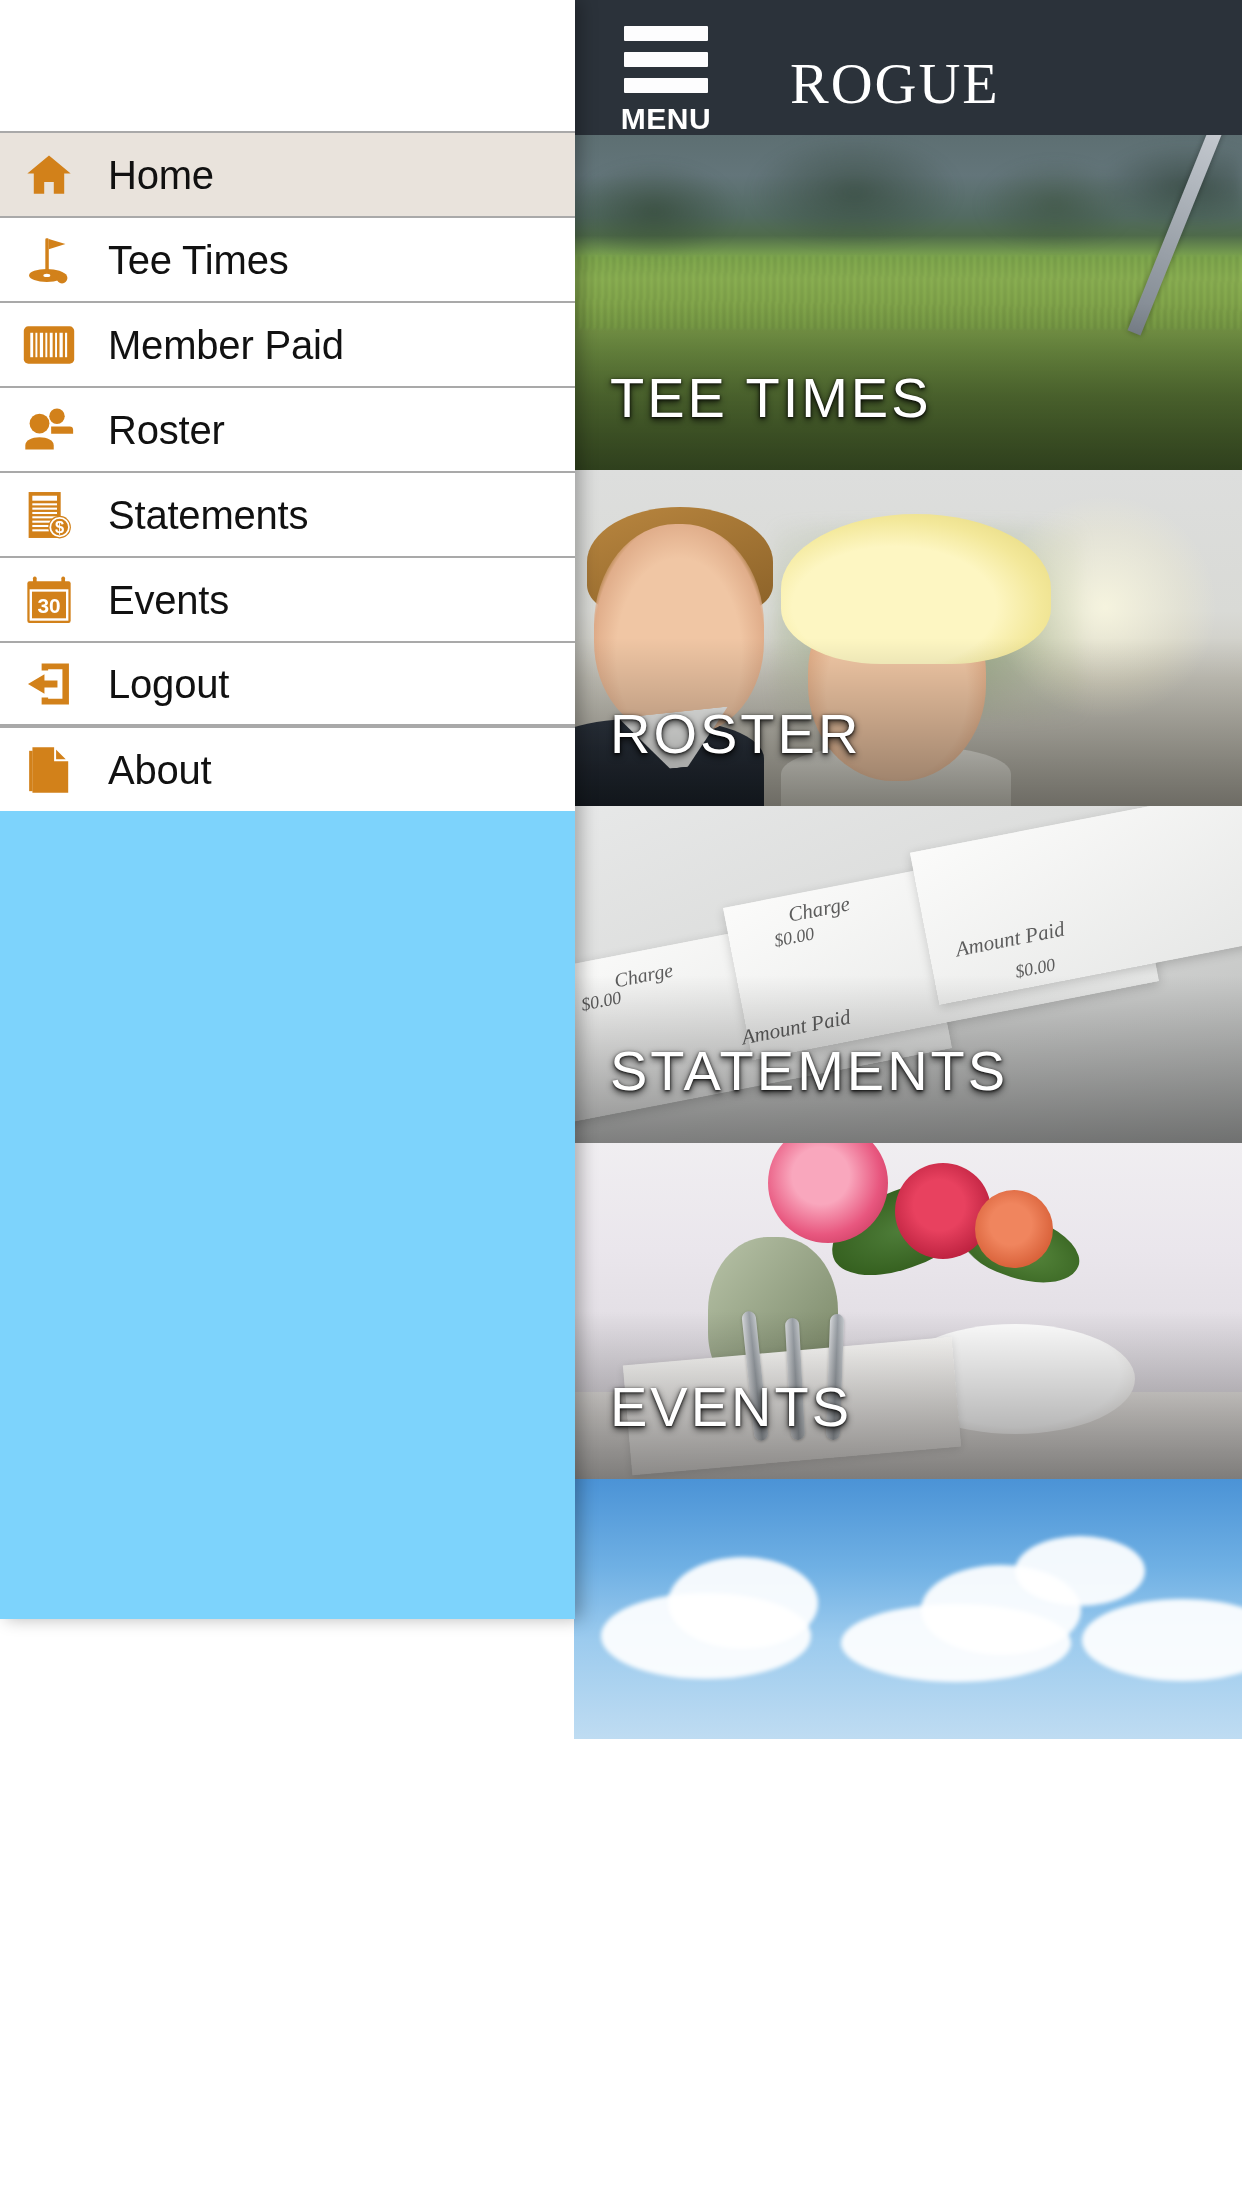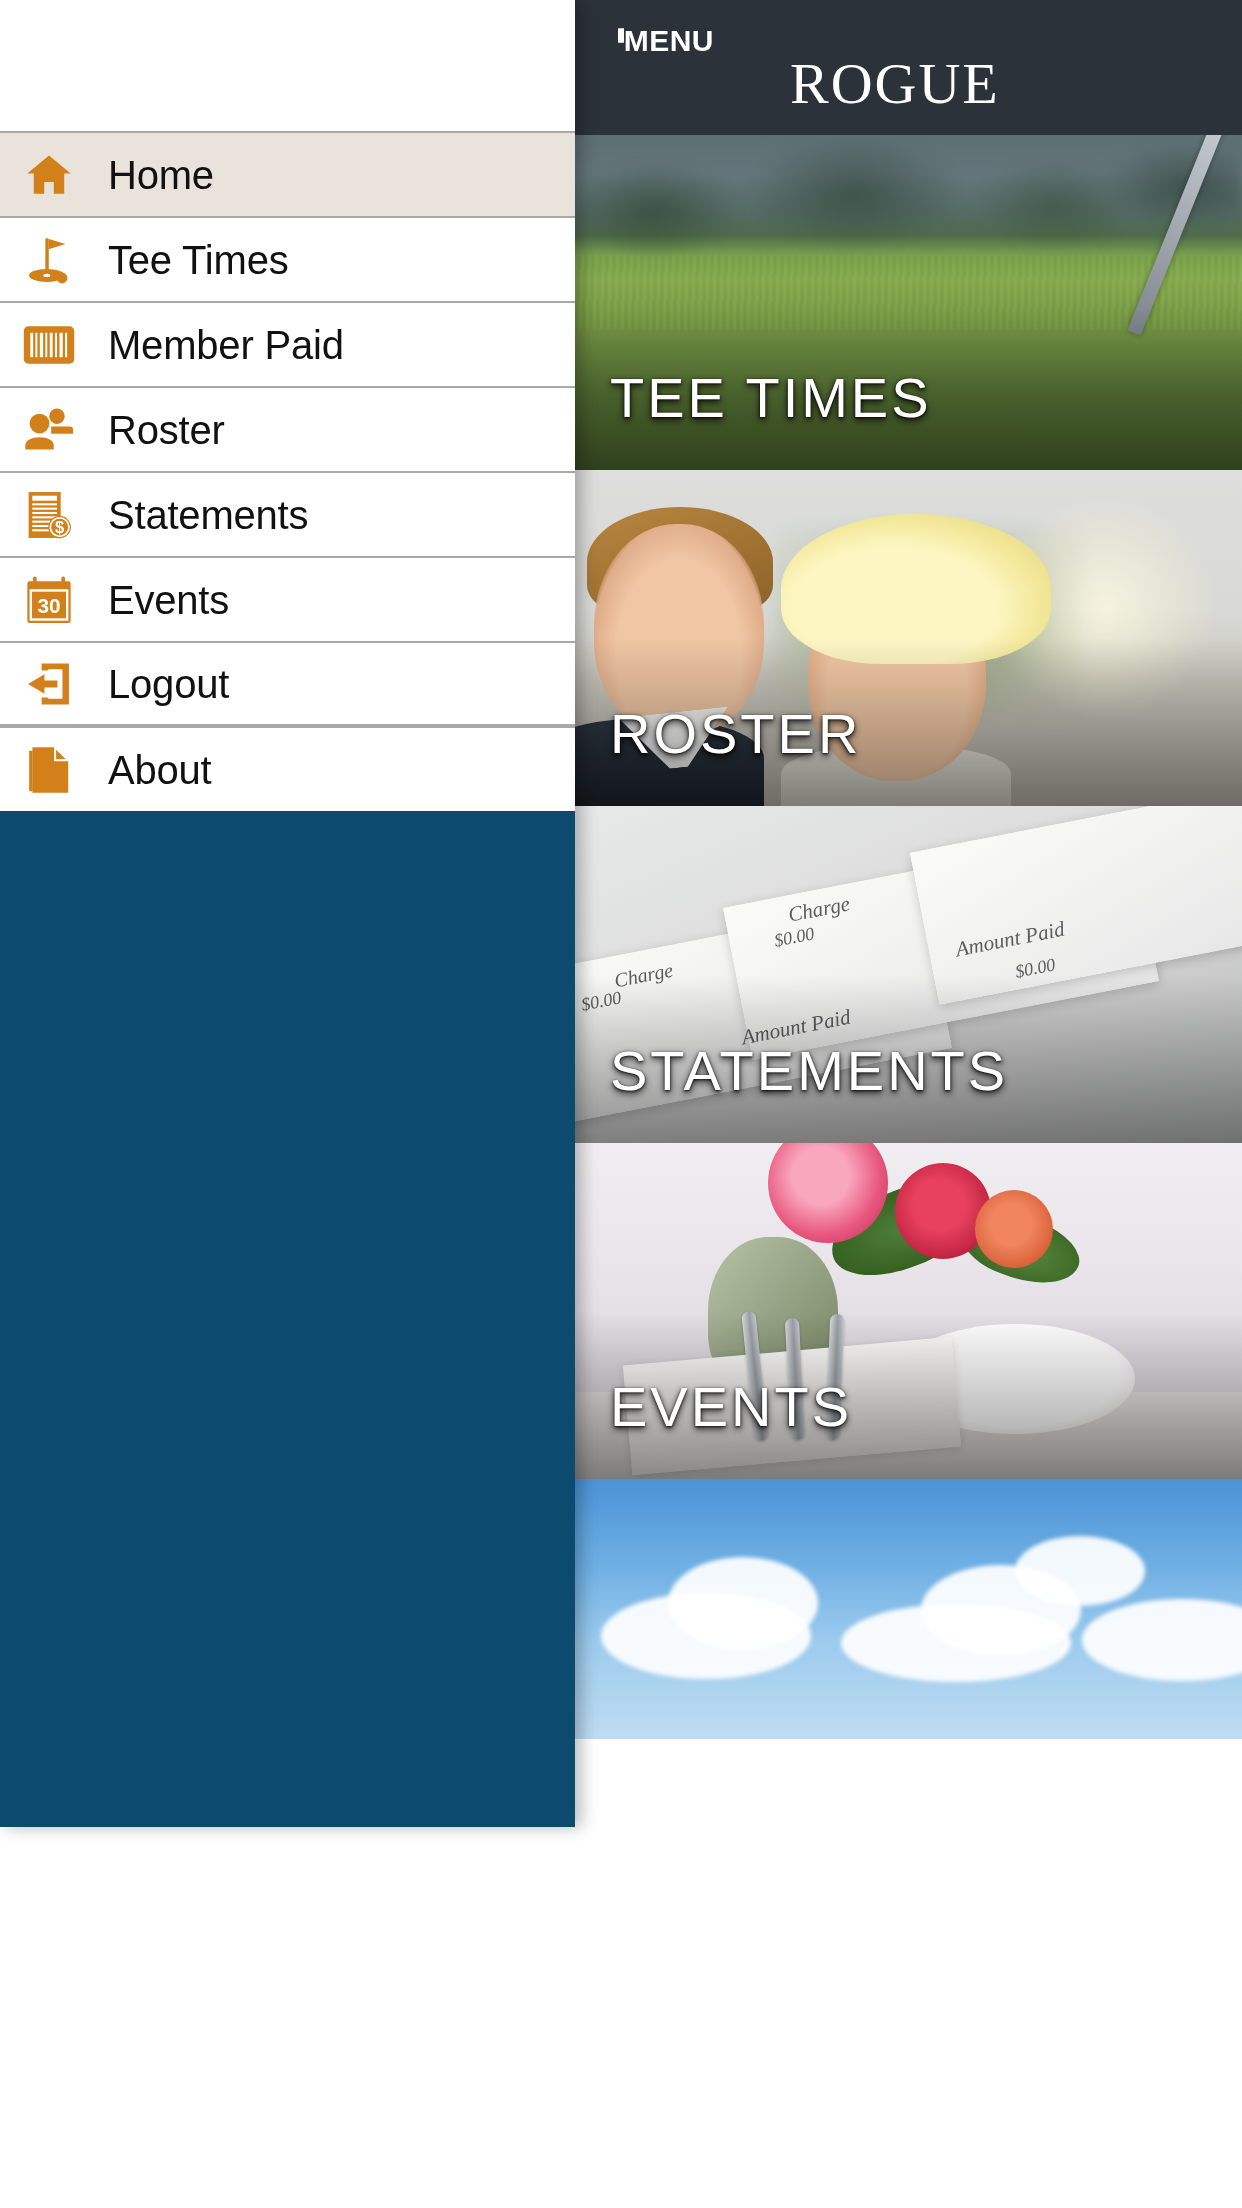--- a/index.html
+++ b/index.html
@@ -15,21 +15,21 @@
   #content-pane {
     position:absolute; left:574px; top:0; width:668px; height:2208px;
     overflow:hidden; background:#fff;
   }
   .appbar {
     position:relative; height:135px; width:100%;
     background:#2b323a; display:flex; align-items:center;
   }
   .hamburger-wrap {
     position:absolute; left:44px; top:26px;
-    width:96px; display:flex; flex-direction:row; align-items:center;
+    width:96px; display:flex; flex-direction:column; align-items:center;
     cursor:pointer;
   }
   .hamburger-wrap .bar {
     width:84px; height:15px; background:#fdfdfe; margin-bottom:11px;
     border-radius:1px;
   }
   .hamburger-wrap .bar:last-of-type { margin-bottom:3px; }
   .menu-caption {
     color:#ffffff; font-size:30px; font-weight:bold; letter-spacing:0.5px;
     line-height:30px;
@@ -225,22 +225,22 @@
   }
   #cl-1 { left:4%;  top:44%; width:210px; height:86px; }
   #cl-2 { left:14%; top:30%; width:150px; height:92px; }
   #cl-3 { left:40%; top:48%; width:230px; height:78px; }
   #cl-4 { left:52%; top:33%; width:160px; height:90px; }
   #cl-5 { left:76%; top:46%; width:200px; height:82px; }
   #cl-6 { left:66%; top:22%; width:130px; height:70px; }
 
   
   #drawer {
-    position:absolute; left:0; top:0; width:575px; height:1827px;
-    background:#0c4a6e; z-index:40;
+    position:absolute; left:0; top:0; width:575px; height:1619px;
+    background:#7dd3fc; z-index:40;
     box-shadow:6px 0 16px rgba(0,0,0,0.28);
   }
   #drawer-top-spacer { height:131px; background:#ffffff; }
 
   .nav-item {
     position:relative; display:flex; align-items:center;
     height:85px; padding-left:18px; background:#ffffff;
     border-top:2px solid #a9a9a9;
     cursor:pointer;
   }

